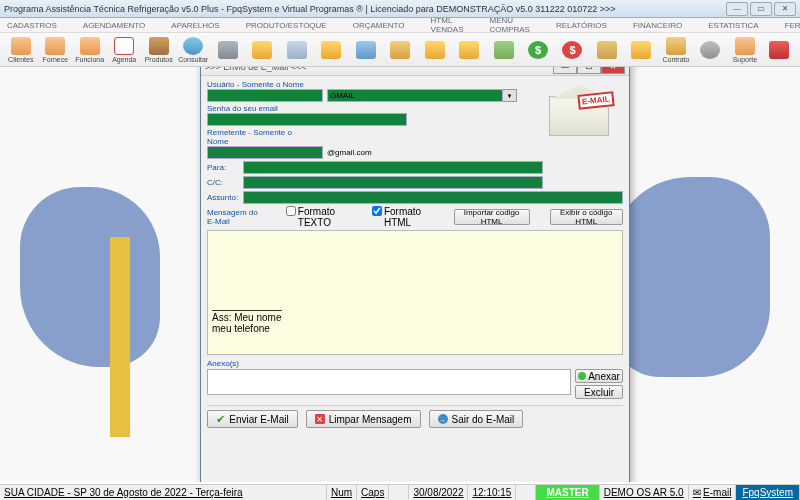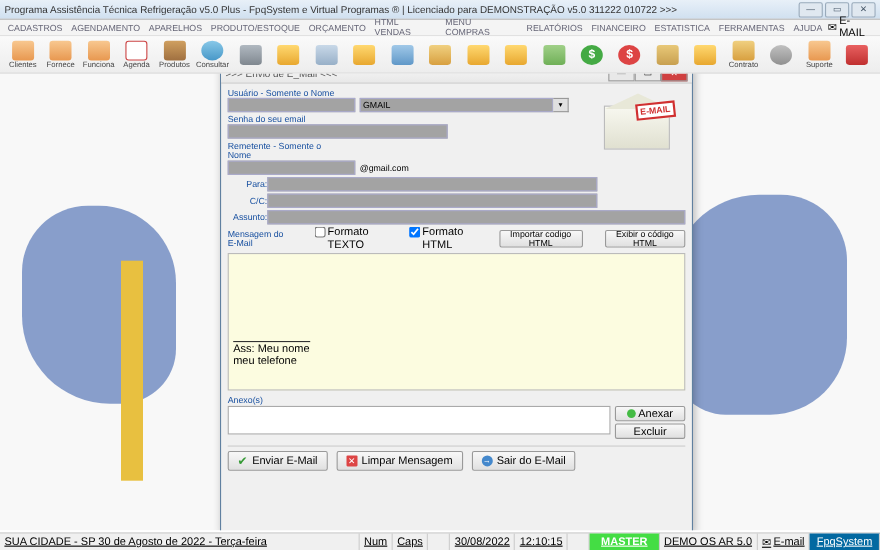--- a/index.html
+++ b/index.html
@@ -3,21 +3,21 @@
 <meta charset="utf-8">
 <style>
 * { box-sizing: border-box; margin: 0; padding: 0; font-family: Tahoma, sans-serif; font-size: 10px; }
 body { background: #fff; width: 800px; height: 500px; overflow: hidden; position: relative; }
 
 .titlebar { height: 18px; background: linear-gradient(#e8f0f8,#d0e0f0); display: flex; align-items: center; padding: 0 4px; border-bottom: 1px solid #aaa; }
 .titlebar-text { flex: 1; color: #333; font-size: 9px; white-space: nowrap; overflow: hidden; }
 .win-btns { display: flex; gap: 2px; }
 .win-btn { width: 22px; height: 14px; background: #e0e8f0; border: 1px solid #9ab; border-radius: 2px; display: flex; align-items: center; justify-content: center; font-size: 8px; color: #456; }
 
-.menubar { height: 15px; background: #f4f4f4; display: flex; gap: 2px; padding: 0 4px; align-items: center; border-bottom: 1px solid #ddd; }
+.menubar { height: 15px; background: #f4f4f4; display: flex; gap: 20px; padding: 0 4px; align-items: center; border-bottom: 1px solid #ddd; }
 .menu-item { color: #667; font-size: 8px; padding: 1px 3px; }
 .menu-email { margin-left: auto; display: flex; align-items: center; gap: 2px; }
 
 .toolbar { height: 34px; background: linear-gradient(#fafafa,#ededed); display: flex; align-items: center; padding: 2px 4px; gap: 1px; border-bottom: 1px solid #ccc; }
 .tool-btn { width: 34px; height: 30px; display: flex; flex-direction: column; align-items: center; justify-content: center; }
 .tool-icon { width: 20px; height: 18px; border-radius: 3px; }
 .tool-label { font-size: 7px; color: #444; margin-top: 1px; white-space: nowrap; }
 .tool-icon.folder { background: linear-gradient(#ffd870,#e8a830); }
 .tool-icon.people { background: linear-gradient(#f8c890,#e89850); }
 .tool-icon.cal { background: #fff; border: 1px solid #c44; }
@@ -44,22 +44,22 @@
 .dlg-title-text { flex: 1; color: #555; font-size: 9px; }
 .dlg-btns { display: flex; }
 .dlg-btn { width: 24px; height: 14px; border: 1px solid #999; display: flex; align-items: center; justify-content: center; font-size: 8px; }
 .dlg-btn.min { background: #e8e8e8; }
 .dlg-btn.max { background: #e8e8e8; }
 .dlg-btn.close { background: #d04040; color: #fff; }
 
 .dlg-body { padding: 4px 6px; }
 .field-row { display: flex; align-items: center; margin-bottom: 2px; }
 .field-label { color: #1850a0; font-size: 8px; width: 100px; }
-.field-label.small { width: 36px; text-align: right; }
-.field-input { flex: 1; height: 13px; border: 1px solid #aac; background: #a3a3a3; padding: 0 2px; font-size: 8px; }
+.field-label.small { width: 36px; }
+.field-input { flex: 1; height: 13px; border: 1px solid #aac; background: #15803d; padding: 0 2px; font-size: 8px; }
 .combo { display: flex; }
 .combo-btn { width: 14px; height: 13px; background: #e0e0e0; border: 1px solid #999; border-left: none; display: flex; align-items: center; justify-content: center; font-size: 6px; }
 
 .email-icon { position: absolute; right: 10px; top: 22px; width: 70px; height: 60px; }
 .envelope { width: 60px; height: 40px; background: linear-gradient(#f8f8f0,#e0e0d0); border: 1px solid #bbb; position: relative; margin-top: 16px; }
 .envelope::before { content: ""; position: absolute; top: -12px; left: 0; border-left: 30px solid transparent; border-right: 30px solid transparent; border-bottom: 14px solid #e8e8d8; }
 .email-badge { position: absolute; top: -4px; right: -6px; background: #fff; border: 2px solid #d03030; color: #d03030; font-weight: bold; font-size: 8px; padding: 1px 2px; transform: rotate(-6deg); }
 
 .format-row { display: flex; align-items: center; gap: 20px; margin: 2px 0; }
 .format-label { color: #1850a0; font-size: 8px; }
@@ -68,21 +68,21 @@
 .btn { height: 16px; padding: 0 6px; background: linear-gradient(#f8f8f8,#e0e0e0); border: 1px solid #999; border-radius: 2px; font-size: 8px; display: flex; align-items: center; }
 
 .msg-area { width: 100%; height: 125px; background: #fcfce0; border: 1px solid #bbb; padding: 3px; font-size: 8px; position: relative; }
 .sig { position: absolute; bottom: 20px; left: 4px; font-size: 8px; }
 .sig-line { border-top: 1px solid #333; width: 70px; margin-bottom: 1px; }
 
 .anexo-label { color: #1850a0; font-size: 8px; margin-top: 4px; }
 .anexo-row { display: flex; gap: 4px; margin-top: 1px; }
 .anexo-box { flex: 1; height: 26px; border: 1px solid #aaa; background: #fff; }
 .anexo-btns { display: flex; flex-direction: column; gap: 2px; }
-.anexo-btn { width: 64px; height: 14px; background: linear-gradient(#f8f8f8,#e0e0e0); border: 1px solid #999; border-radius: 2px; font-size: 8px; display: flex; align-items: center; justify-content: center; gap: 2px; }
+.anexo-btn { width: 48px; height: 14px; background: linear-gradient(#f8f8f8,#e0e0e0); border: 1px solid #999; border-radius: 2px; font-size: 8px; display: flex; align-items: center; justify-content: center; gap: 2px; }
 .dot { width: 8px; height: 8px; border-radius: 50%; }
 .dot.green { background: #4b4; }
 
 .action-row { display: flex; gap: 8px; margin-top: 6px; padding-top: 4px; border-top: 1px solid #ccc; }
 .action-btn { height: 18px; padding: 0 8px; background: linear-gradient(#f8f8f8,#e0e0e0); border: 1px solid #999; border-radius: 2px; font-size: 8px; display: flex; align-items: center; gap: 4px; }
 .check-icon { color: #393; font-size: 11px; }
 .x-icon { width: 10px; height: 10px; background: #d44; color: #fff; display: flex; align-items: center; justify-content: center; font-size: 8px; border-radius: 1px; }
 .arrow-icon { width: 10px; height: 10px; background: #48c; color: #fff; border-radius: 50%; display: flex; align-items: center; justify-content: center; font-size: 7px; }
 
 .statusbar { position: absolute; bottom: 0; left: 0; right: 0; height: 16px; background: #f0f0f0; border-top: 1px solid #ccc; display: flex; align-items: center; font-size: 8px; }

